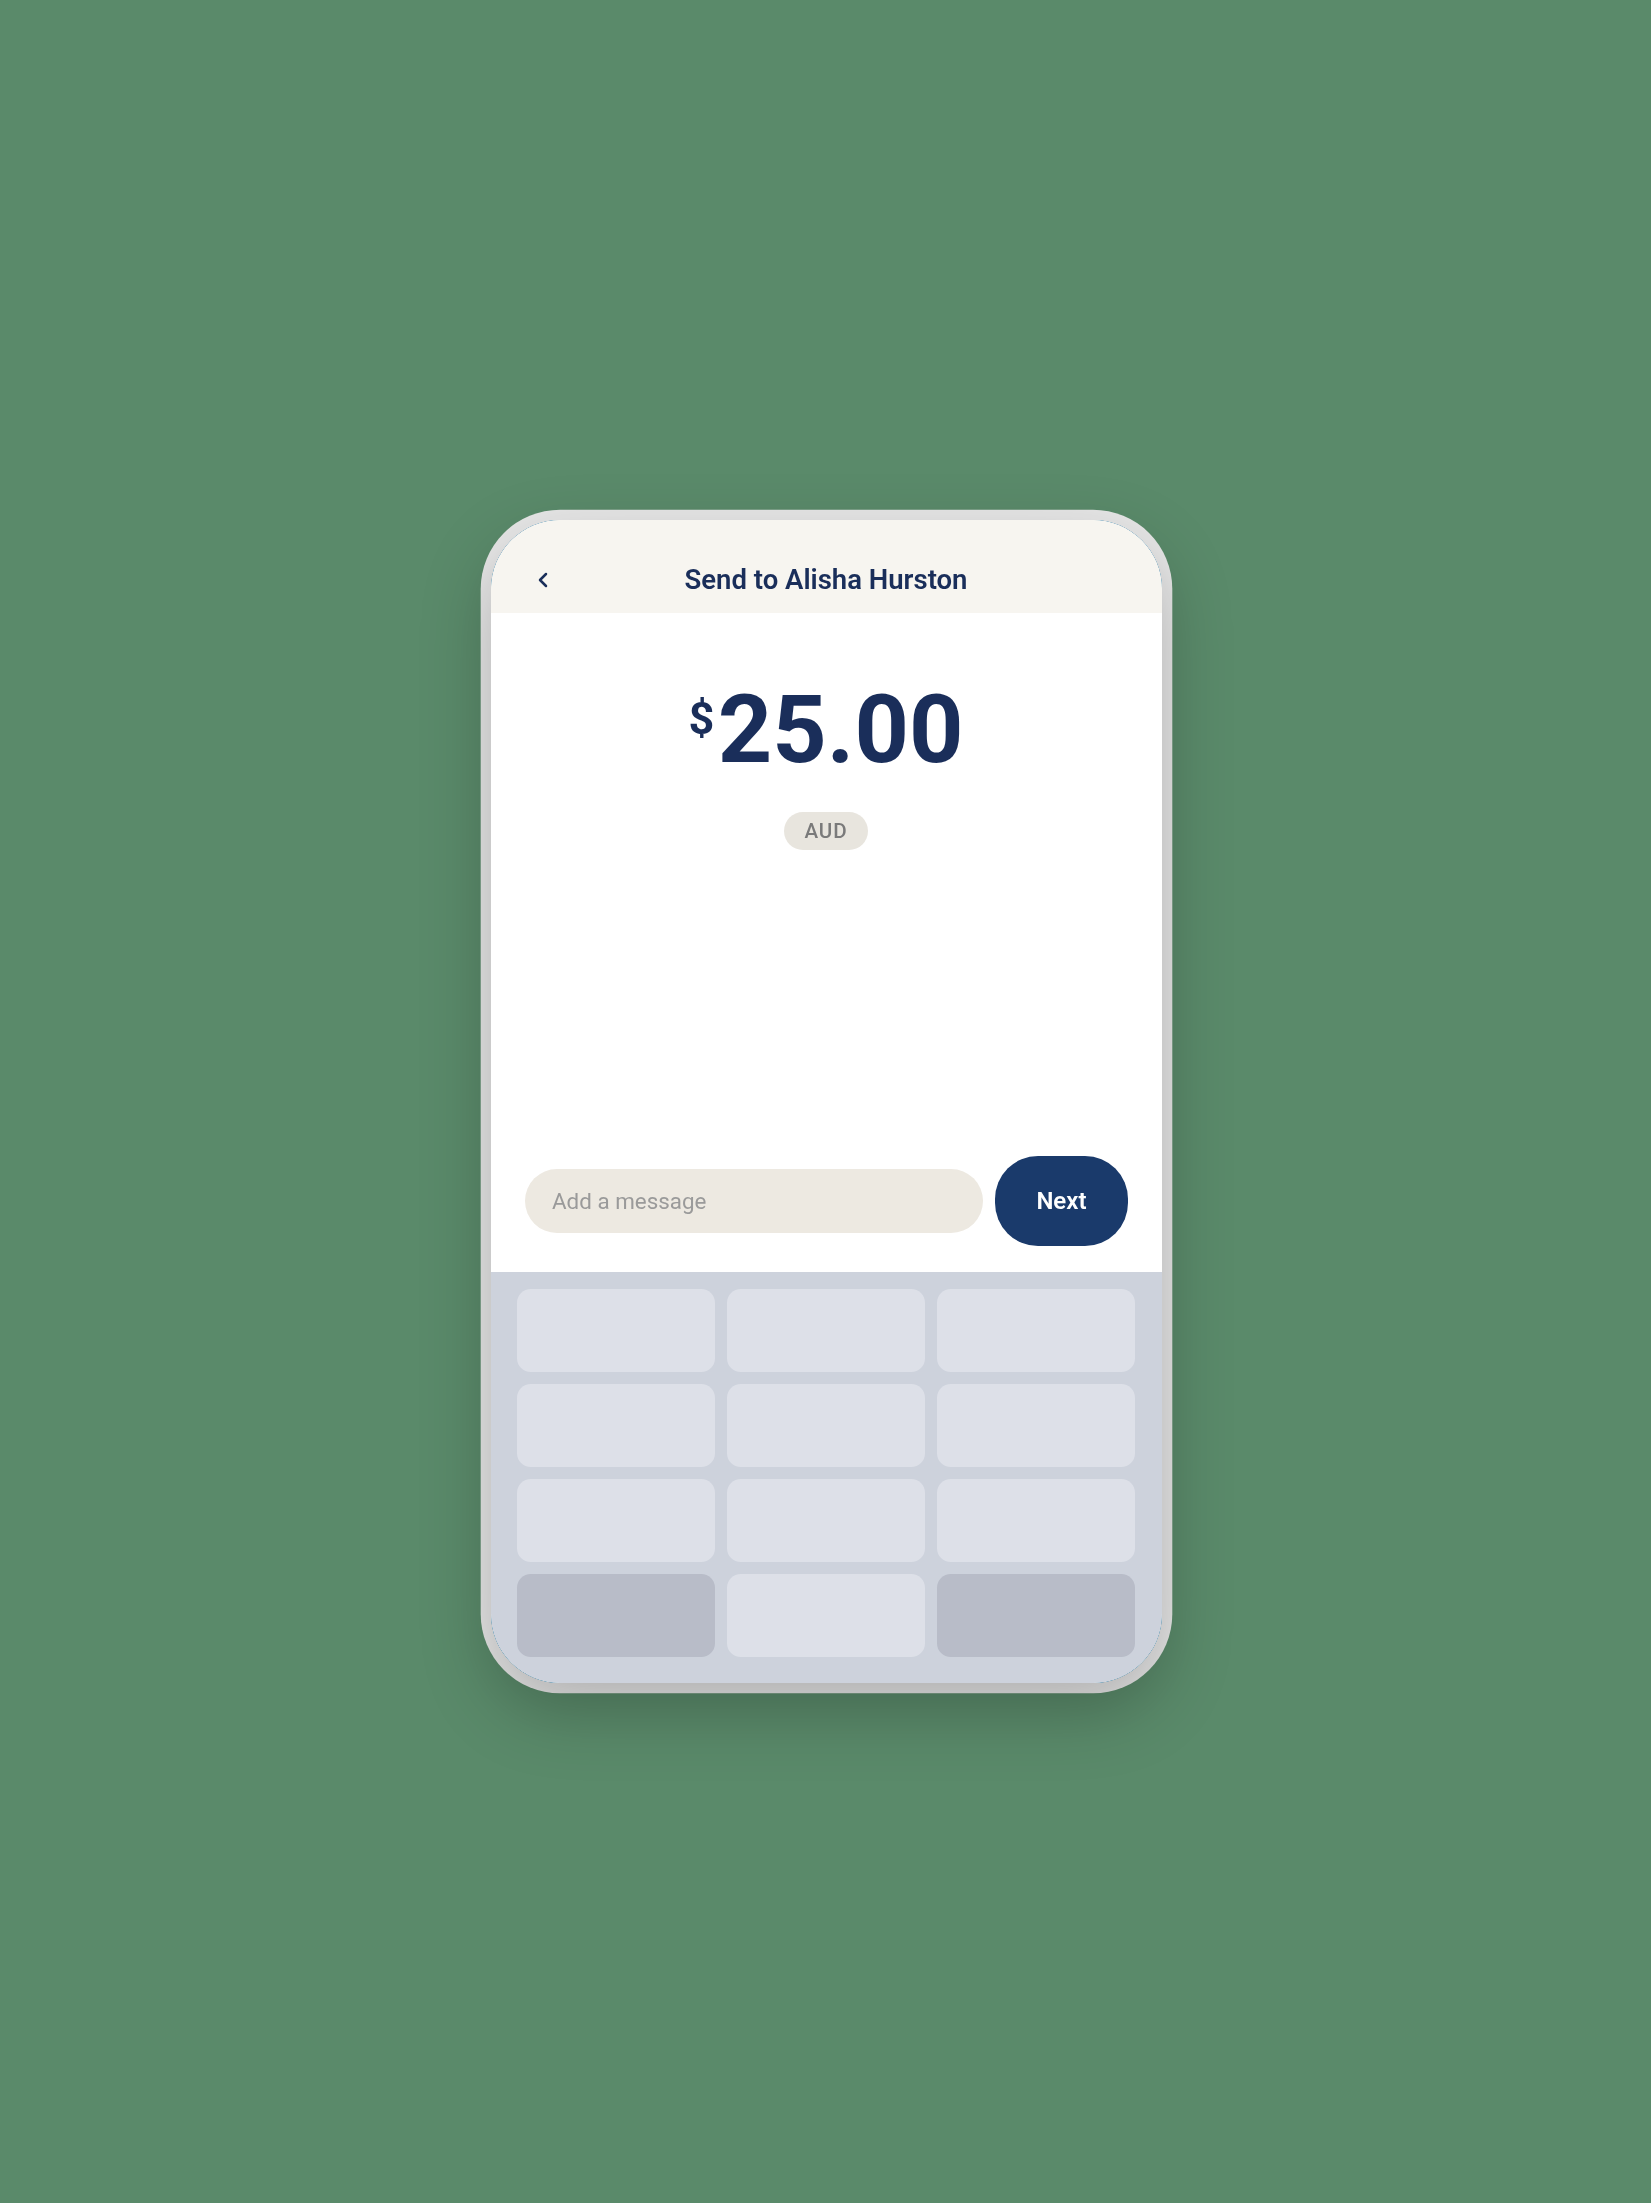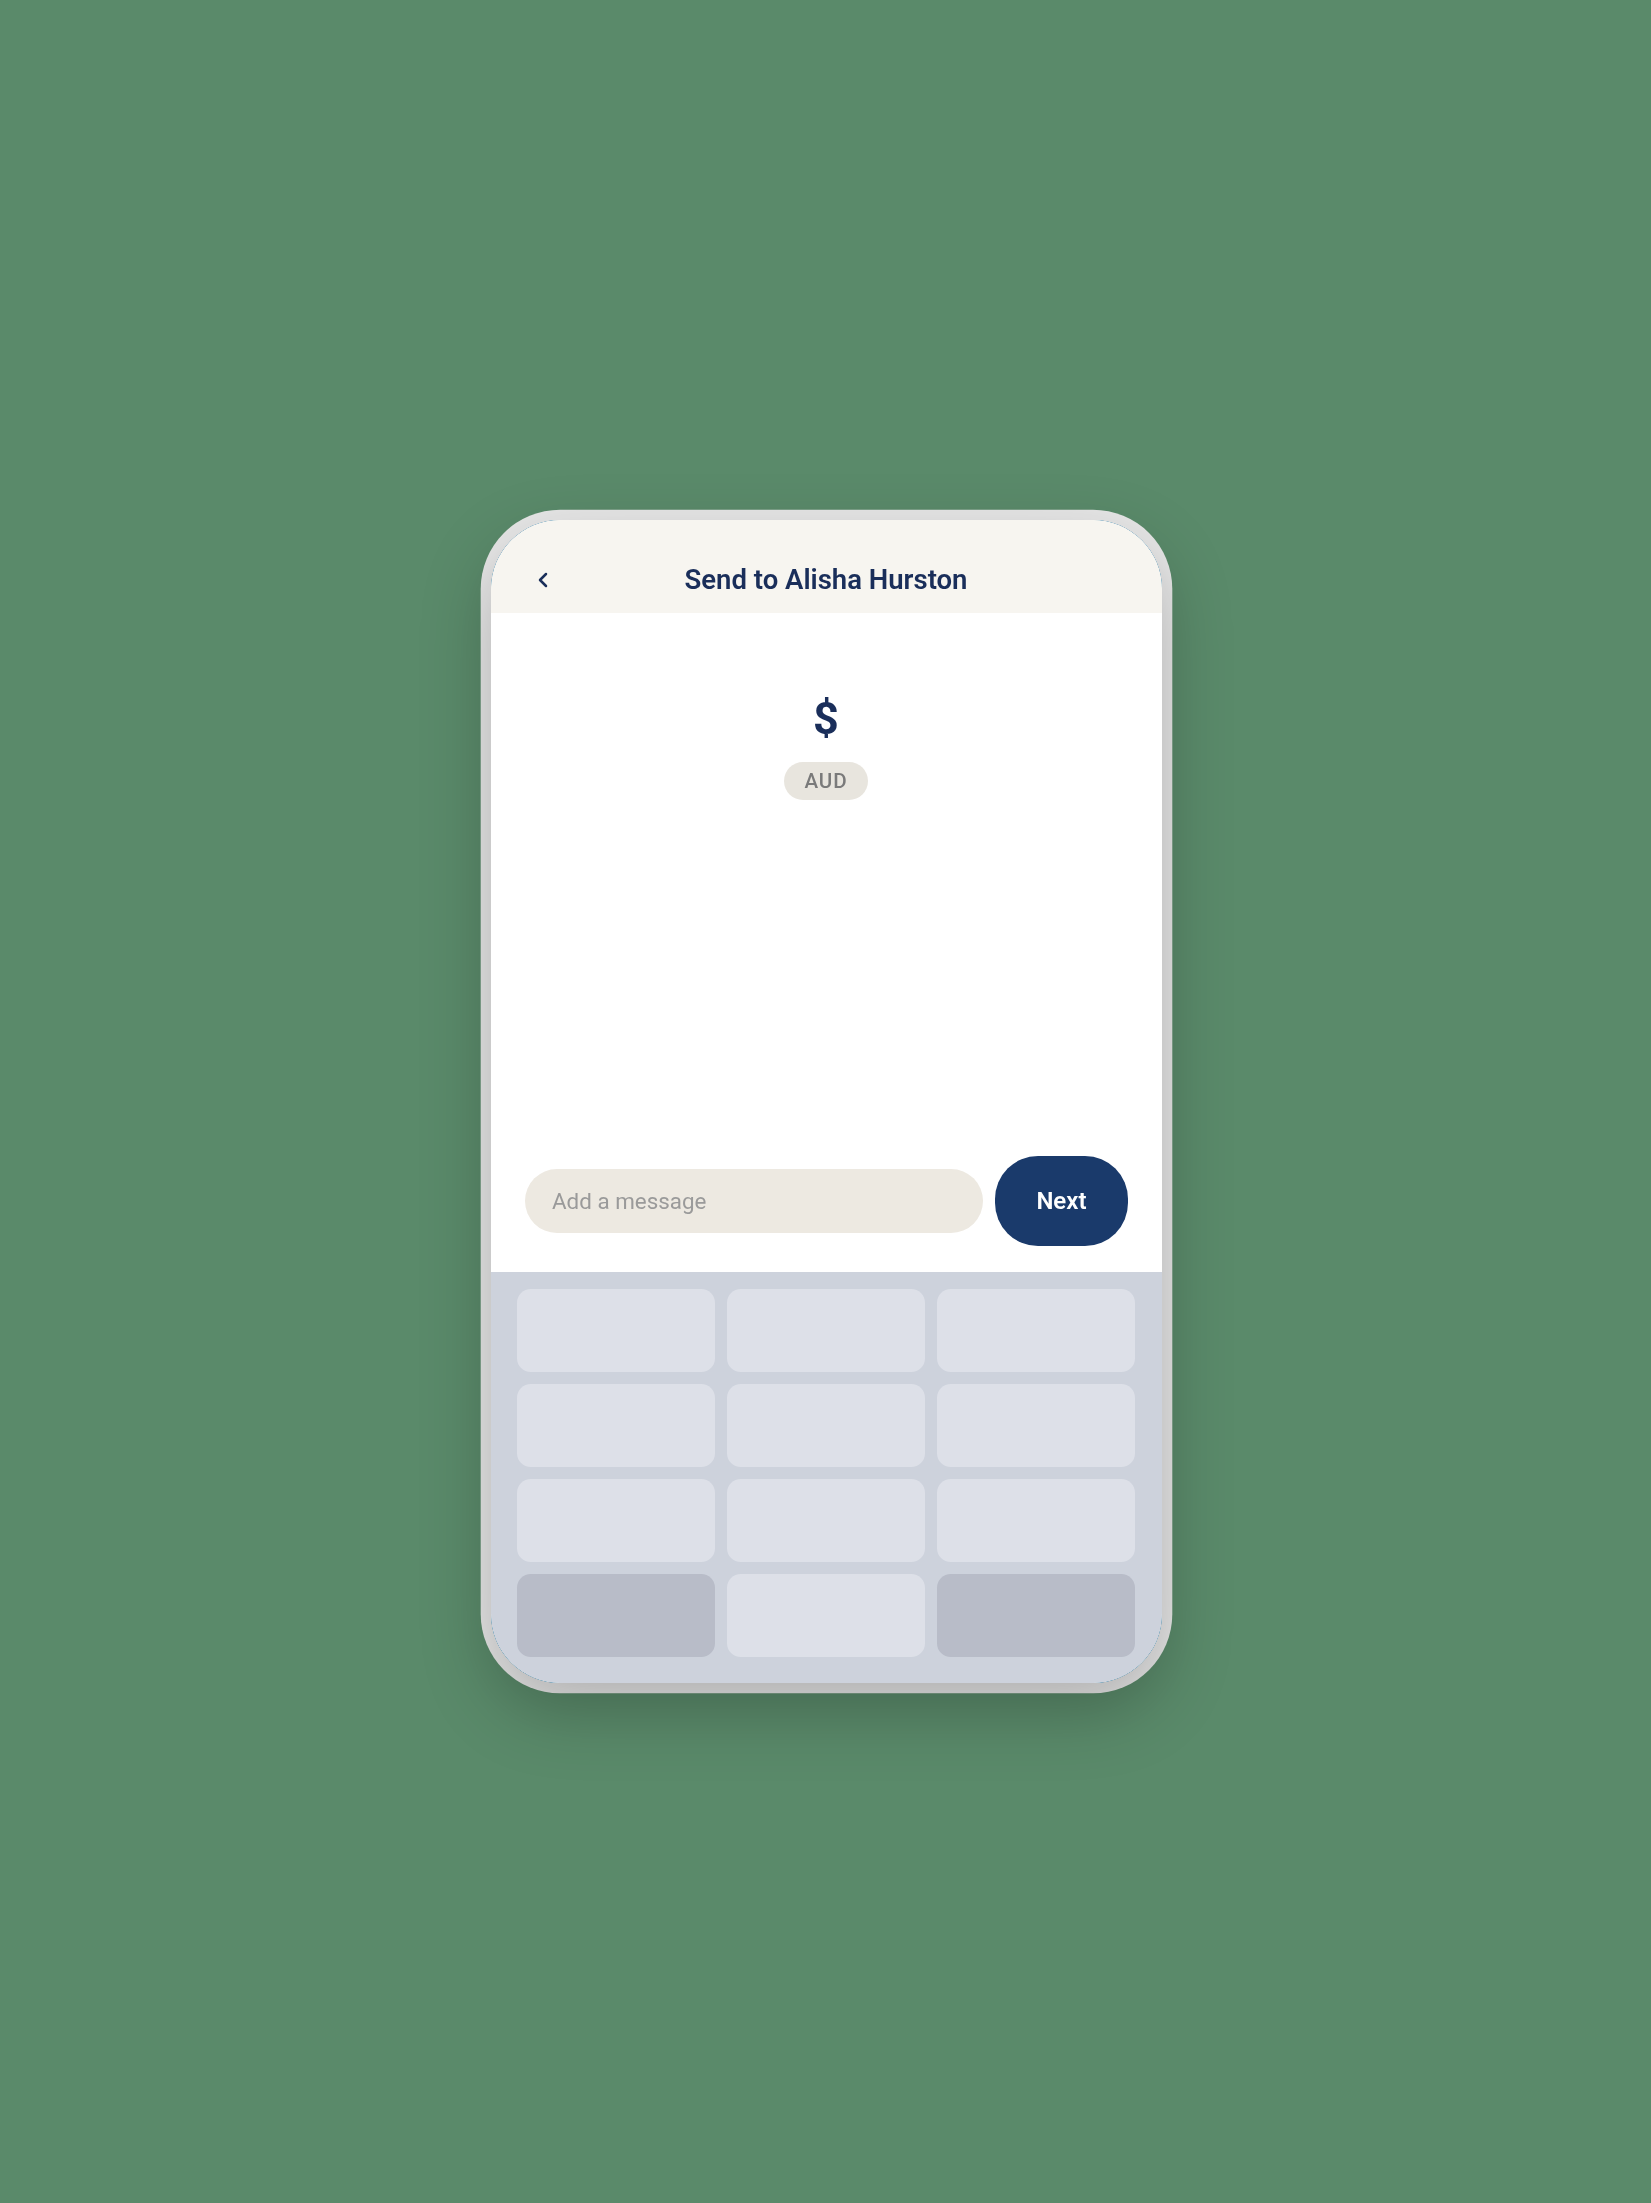--- a/index.html
+++ b/index.html
@@ -106,21 +106,21 @@
     }
 
     .amount-value {
       font-size: 95px;
       font-weight: 700;
       color: #1a2e5a;
       line-height: 1;
     }
 
     .currency-badge {
-      margin-top: 17px;
+      margin-top: 35px;
       background: #e8e5de;
       border-radius: 26px;
       padding: 6.9px 20.6px;
     }
 
     .currency-label {
       font-size: 20.6px;
       font-weight: 500;
       color: #7a7a7a;
       letter-spacing: 0.9px;
@@ -216,20 +216,21 @@
           <polyline points="15 18 9 12 15 6"></polyline>
         </svg>
       </button>
       <span class="header-title">Send to Alisha Hurston</span>
     </div>
 
     <div class="main-content">
       <div class="amount-container">
         <div class="amount-display">
           <span class="currency-symbol">$</span>
+          <span class="amount-value">25.00</span>
         </div>
         <div class="currency-badge">
           <span class="currency-label">AUD</span>
         </div>
       </div>
       <div class="spacer"></div>
     </div>
 
     <div class="bottom-area">
       <input class="message-input" type="text" placeholder="Add a message" style="">

